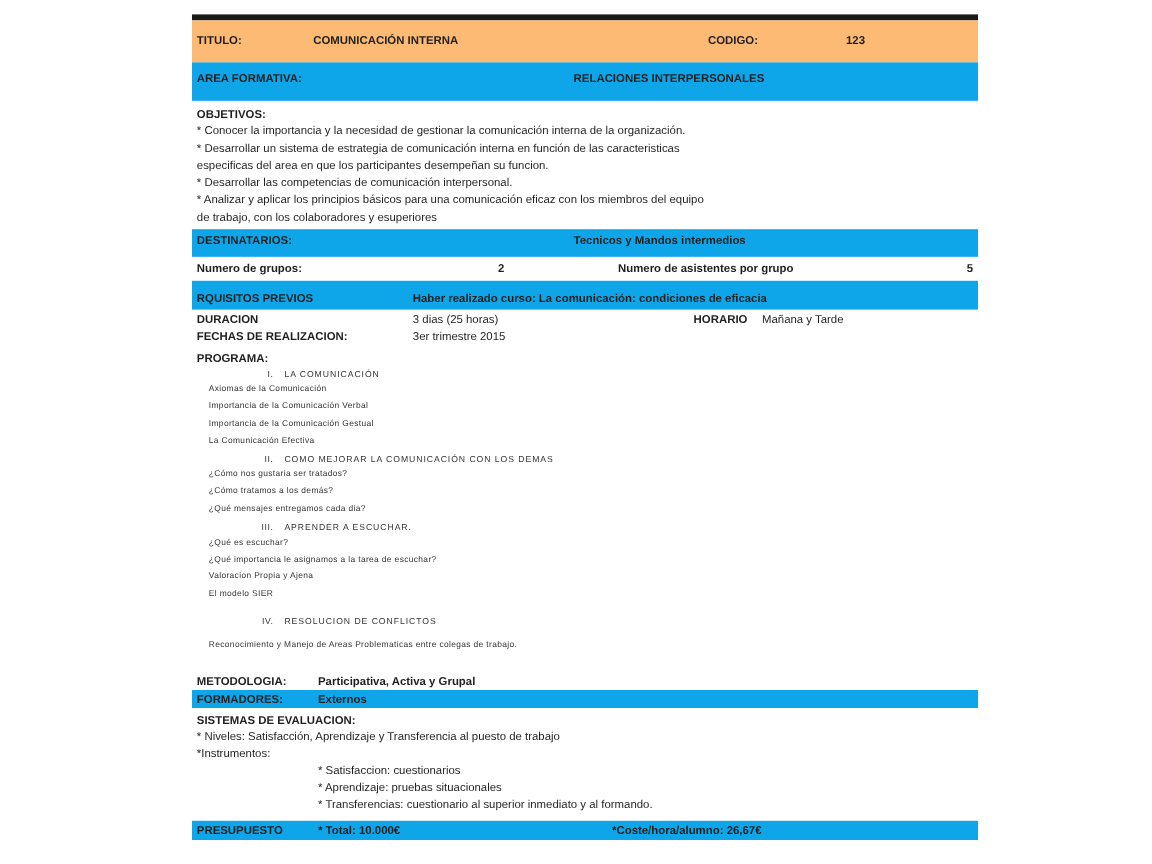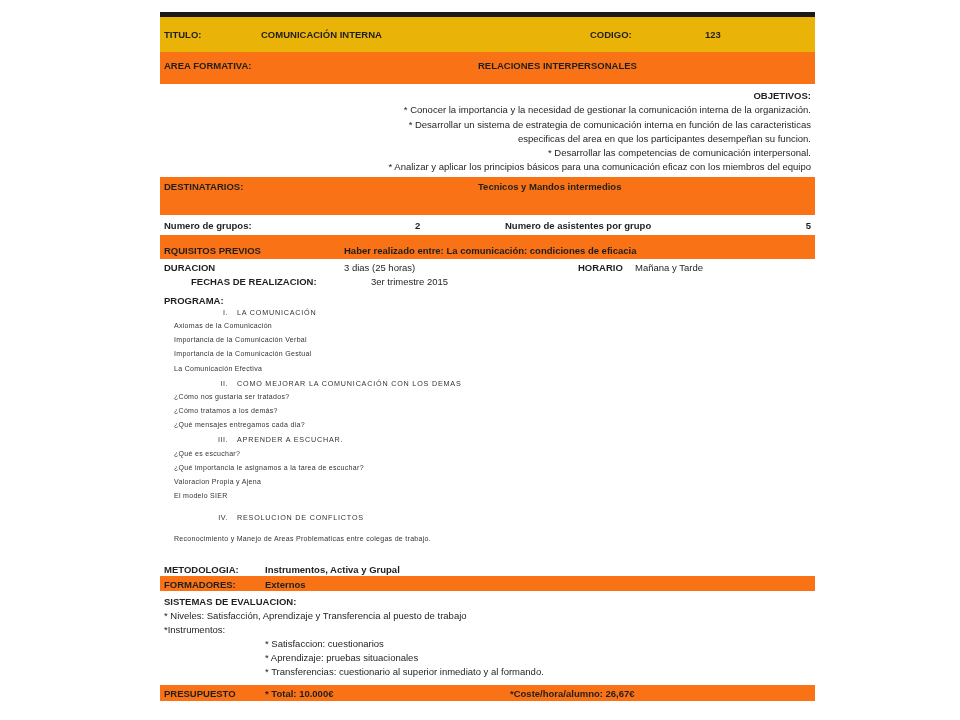--- a/index.html
+++ b/index.html
@@ -5,38 +5,38 @@
   html,body { margin:0; padding:0; background:#ffffff; }
   .slide {
     position:relative; width:960px; height:720px; background:#ffffff;
     font-family:"Liberation Sans", sans-serif; color:#1f1f1f; overflow:hidden;
   }
   .doc { position:absolute; left:160px; top:12px; width:655px; }
   .bar { height:5px; background:#1a1a1a; }
   .row { position:relative; box-sizing:border-box; font-size:9.5px; line-height:11px; }
   .abs { position:absolute; white-space:nowrap; }
   .b { font-weight:bold; }
-  .blue { background:#eab308; height:35px; }
-  .gray { background:#f97316; }
+  .blue { background:#fdba74; height:35px; }
+  .gray { background:#0ea5e9; }
   .title-row { height:35px; }
   .title-row .abs { top:12px; }
   .area-row { height:32px; }
   .area-row .abs { top:8px; }
   .section { position:relative; box-sizing:border-box; font-size:9.5px; }
   .obj { padding:5px 4px 2px 4px; }
-  .obj .line { line-height:14.3px; white-space:nowrap;text-align:right; }
-  .dest-row { height:38px; }
+  .obj .line { line-height:14.3px; white-space:nowrap; }
+  .dest-row { height:23px; }
   .dest-row .abs { top:4px; }
   .grp-row { height:20px;text-align:right; }
   .grp-row .abs { top:5px; }
   .req-row { height:24px; }
   .req-row .abs { top:10px; }
   .thin-row { height:15px; }
   .thin-row .abs { top:3px; }
-  .thin-row2 { height:14px;margin-left:27px; }
+  .thin-row2 { height:14px; }
   .thin-row2 .abs { top:2px; }
   .lugar-row { height:27px; }
   .lugar-row .abs { top:4px; }
   .prog { padding:6px 0 12px 0; }
   .prog-label { padding-left:4px; font-weight:bold; line-height:14px; }
   .prog-item { position:relative; height:14.2px; }
   .prog-item.sp { margin-top:7px; }
   .prog-num { position:absolute; left:40px; width:28px; text-align:right;
               font-size:7.2px; color:#333; letter-spacing:0.5px; }
   .prog-head { position:absolute; left:77px; font-size:7.2px; color:#333;
@@ -70,37 +70,38 @@
       <span class="abs b" style="left:318px">RELACIONES  INTERPERSONALES</span>
     </div>
 
     <div class="section obj">
       <div class="line b">OBJETIVOS:</div>
       <div class="line">* Conocer la importancia  y la necesidad de gestionar  la comunicación interna de la organización.</div>
       <div class="line">* Desarrollar  un sistema  de estrategia   de comunicación interna  en función de las caracteristicas</div>
       <div class="line">especificas del area  en que los participantes  desempeñan  su funcion.</div>
       <div class="line">* Desarrollar  las competencias  de comunicación interpersonal.</div>
       <div class="line">* Analizar y aplicar los principios básicos para una comunicación eficaz con los miembros  del equipo</div>
+      <div class="line">de trabajo, con los colaboradores  y esuperiores</div>
     </div>
 
     <div class="row gray dest-row">
       <span class="abs b lbl">DESTINATARIOS:</span>
       <span class="abs b" style="left:318px">Tecnicos y Mandos intermedios</span>
     </div>
 
     <div class="row grp-row">
       <span class="abs b lbl">Numero de grupos:</span>
       <span class="abs b" style="left:255px">2</span>
-      <span class="abs b" style="left:345px">Numero de asistentes por grupo</span>
+      <span class="abs b" style="left:355px">Numero de asistentes por grupo</span>
       <span class="abs b" style="right:4px">5</span>
     </div>
 
     <div class="row gray req-row">
       <span class="abs b lbl">RQUISITOS   PREVIOS</span>
-      <span class="abs b" style="left:184px">Haber realizado entre: La comunicación:  condiciones de eficacia</span>
+      <span class="abs b" style="left:184px">Haber realizado curso: La comunicación:  condiciones de eficacia</span>
     </div>
 
     <div class="row thin-row">
       <span class="abs b lbl">DURACION</span>
       <span class="abs" style="left:184px">3 dias (25 horas)</span>
       <span class="abs b" style="left:418px">HORARIO</span>
       <span class="abs" style="left:475px">Mañana y Tarde</span>
     </div>
 
     <div class="row thin-row2">
@@ -160,21 +161,21 @@
         <span class="prog-num">IV.</span>
         <span class="prog-head">RESOLUCION  DE CONFLICTOS</span>
       </div>
       <div class="prog-item sp">
         <span class="prog-sub">Reconocimiento y Manejo de Areas Problematicas entre colegas de trabajo.</span>
       </div>
     </div>
 
     <div class="row thin-row">
       <span class="abs b lbl">METODOLOGIA:</span>
-      <span class="abs b" style="left:105px">Instrumentos,   Activa  y Grupal</span>
+      <span class="abs b" style="left:105px">Participativa,   Activa  y Grupal</span>
     </div>
 
     <div class="row gray thin-row">
       <span class="abs b lbl">FORMADORES:</span>
       <span class="abs b" style="left:105px">Externos</span>
     </div>
 
     <div class="section eval">
       <div class="line b">SISTEMAS   DE EVALUACION:</div>
       <div class="line">* Niveles:  Satisfacción,  Aprendizaje  y Transferencia  al puesto de trabajo</div>

